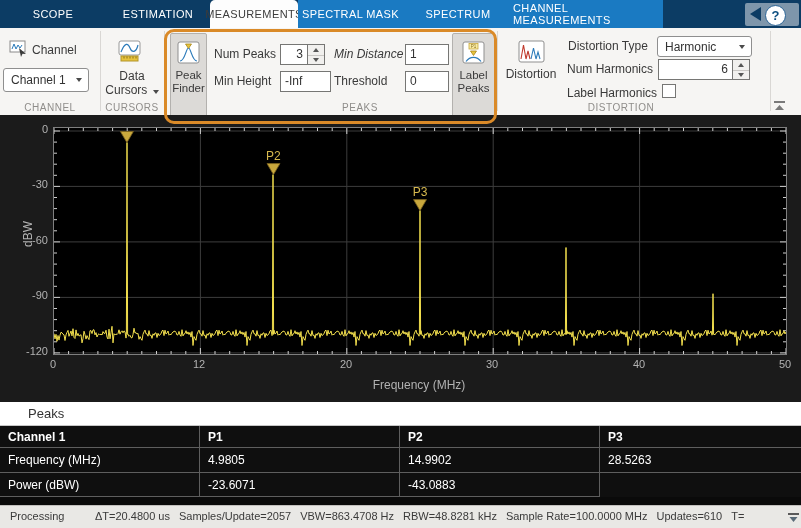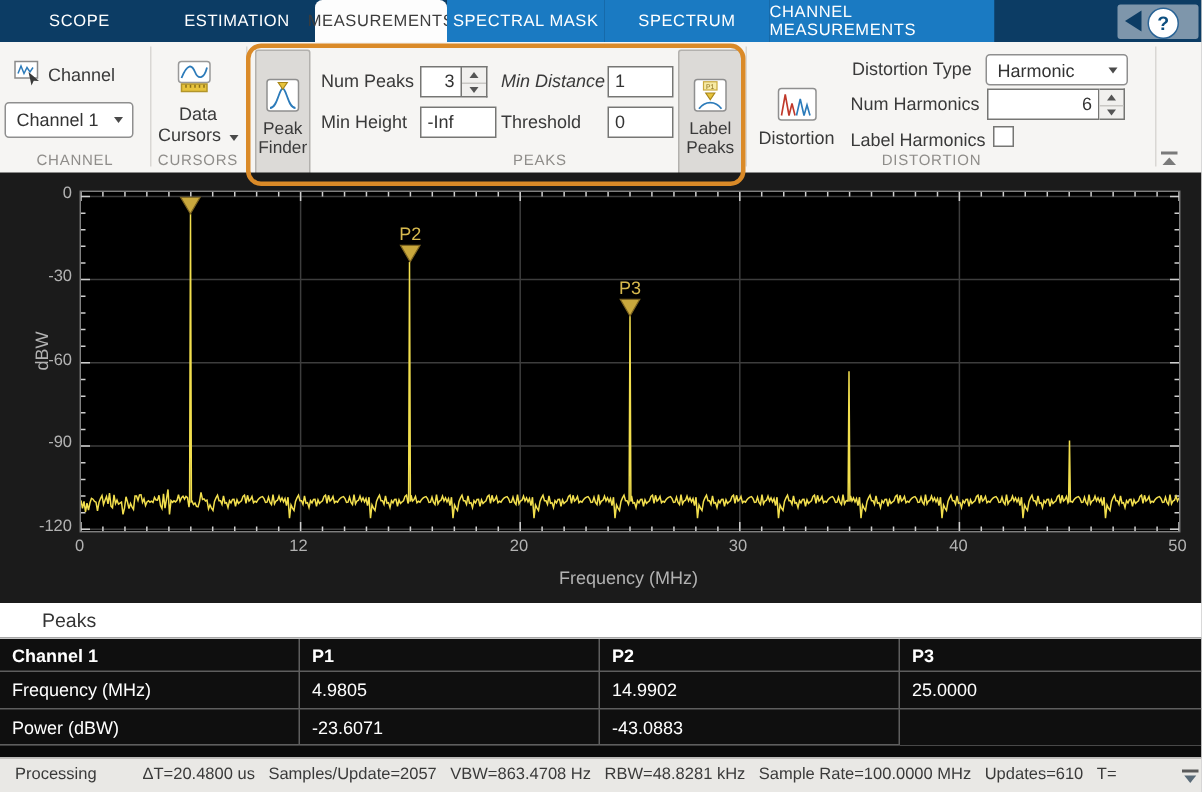--- a/index.html
+++ b/index.html
@@ -24,21 +24,21 @@
   .tsinput{position:absolute;height:21px;box-sizing:border-box;border:1px solid #767674;background:#fff;font-size:12px;color:#333;line-height:19px;padding:0 4px;}
   .tsinput.right{text-align:right;}
   .dropdown{position:absolute;box-sizing:border-box;border:1px solid #8f8f8f;border-radius:3px;background:#fff;font-size:12px;color:#333;padding:0 18px 0 7px;display:flex;align-items:center;}
   .caret{width:0;height:0;border-left:3.5px solid transparent;border-right:3.5px solid transparent;border-top:4px solid #4a4a4a;display:inline-block;}
   .dropdown .caret{position:absolute;right:6px;top:calc(50% - 2px);}
   .spinner{position:absolute;width:17px;height:21px;box-sizing:border-box;border:1px solid #767674;border-left:none;background:#f1f0ee;}
   .spinner div{height:50%;display:flex;align-items:center;justify-content:center;}
   .spinner .up span{width:0;height:0;border-left:3px solid transparent;border-right:3px solid transparent;border-bottom:4px solid #555;}
   .spinner .dn{border-top:1px solid #c9c7c4;box-sizing:border-box;}
   .spinner .dn span{width:0;height:0;border-left:3px solid transparent;border-right:3px solid transparent;border-top:4px solid #555;}
-  .big-btn{position:absolute;top:5px;height:84px;box-sizing:border-box;border-radius:2px;display:flex;flex-direction:column;align-items:center;padding-top:7px;font-size:11.5px;color:#3a3a3a;line-height:13px;text-align:center;justify-content:center;}
+  .big-btn{position:absolute;top:5px;height:84px;box-sizing:border-box;border-radius:2px;display:flex;flex-direction:column;align-items:center;padding-top:7px;font-size:11.5px;color:#3a3a3a;line-height:13px;text-align:center;}
   .big-btn.pressed{background:#dcdad7;border:1px solid #b3b1ae;}
   .big-btn .bicon{margin-bottom:5px;}
   .callout{position:absolute;left:164px;top:1px;width:333px;height:95px;box-sizing:border-box;border:3px solid #da8a28;border-radius:10px;z-index:6;pointer-events:none;}
   .checkbox{position:absolute;width:14px;height:14px;box-sizing:border-box;border:1px solid #767674;background:#fff;}
   .collapse-btn{position:absolute;left:772px;top:72px;width:16px;height:12px;}
 
   
   .plot-panel{position:absolute;top:115px;left:0;width:801px;height:287px;background:#1b1b1b;}
   .axes{position:absolute;left:53px;top:12px;width:732px;height:226px;background:#000;border:1px solid #7f7f7f;}
   .tick-label{position:absolute;color:#b2b2b2;font-size:11px;}
@@ -234,21 +234,21 @@
     <div class="peaks-title">Peaks</div>
   </div>
   <div class="ptable">
     <div class="cell hdr">Channel 1</div>
     <div class="cell hdr">P1</div>
     <div class="cell hdr">P2</div>
     <div class="cell hdr">P3</div>
     <div class="cell">Frequency (MHz)</div>
     <div class="cell">4.9805</div>
     <div class="cell">14.9902</div>
-    <div class="cell">25.0000</div>
+    <div class="cell">28.5263</div>
     <div class="cell">Power (dBW)</div>
     <div class="cell">-23.6071</div>
     <div class="cell">-43.0883</div>
   </div>
   <div class="scroll-strip"></div>
 
   <div class="status-bar">
     <span class="status-state">Processing</span>
     <span class="status-items">
       <span>ΔT=20.4800 us</span><span>Samples/Update=2057</span><span>VBW=863.4708 Hz</span><span>RBW=48.8281 kHz</span><span>Sample Rate=100.0000 MHz</span><span>Updates=610</span><span>T=</span>

